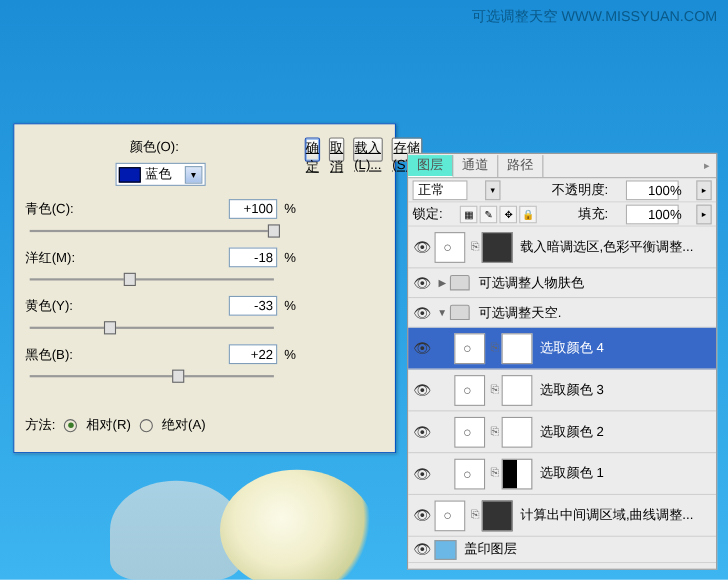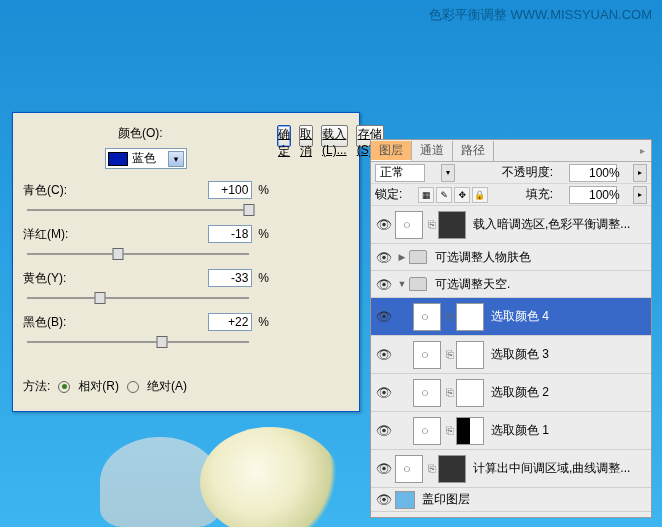--- a/index.html
+++ b/index.html
@@ -27,21 +27,21 @@
 .radio { width: 12px; height: 12px; border: 1px solid #666; border-radius: 50%; display: inline-flex; align-items: center; justify-content: center; }
 .radio.checked::after { content: ""; width: 5px; height: 5px; background: #3b7c2a; border-radius: 50%; }
 .buttons { display: flex; gap: 8px; width: 72px; text-decoration: underline; }
 .btn { height: 22px; border: 1px solid #7a7a7a; background: linear-gradient(#fdfdfd,#e4e3dd); font-size: 12px; cursor: pointer; border-radius: 2px; }
 .btn.primary { border: 1px solid #1f4fb7; box-shadow: 0 0 0 1px #87b2ee inset; }
 .preview-row { display: flex; align-items: center; gap: 4px; font-size: 12px; margin-top: 4px; }
 .checkbox { width: 13px; height: 13px; border: 1px solid #1f6b1f; background: #fff; color: #1f8b1f; text-align: center; font-size: 11px; line-height: 11px; }
 .panel { position: absolute; top: 139px; left: 370px; width: 282px; height: 379px; background: #ececec; border: 1px solid #9a9a9a; font-size: 12px; }
 .panel-tabs { display: flex; align-items: center; border-bottom: 1px solid #b0b0b0; background: #ececec; height: 22px; }
 .tab { padding: 2px 8px; border-right: 1px solid #b0b0b0; color: #555; height: 20px; display: flex; align-items: center; }
-.tab.active { background: #fdba74; border-bottom: 1px solid #fff; margin-bottom: -1px; }
+.tab.active { background: #5eead4; border-bottom: 1px solid #fff; margin-bottom: -1px; }
 .tabs-close { margin-left: auto; margin-right: 6px; color: #888; font-size: 10px; }
 .panel-row { display: flex; align-items: center; height: 22px; padding: 0 4px; border-bottom: 1px solid #d6d6d6; gap: 16px; }
 .mini-select { border: 1px solid #b0b0b0; background: #fff; height: 18px; padding: 0 4px; display: flex; align-items: center; min-width: 50px; }
 .mini-input { border: 1px solid #b0b0b0; background: #fff; height: 18px; width: 48px; padding: 0 19px; display: flex; align-items: center; }
 .mini-arrow { width: 14px; height: 18px; border: 1px solid #b0b0b0; background: #e4e4e4; text-align: center; font-size: 8px; line-height: 16px; }
 .lock-icons { display: flex; gap: 2px; }
 .lk { width: 16px; height: 16px; border: 1px solid #c0c0c0; background: #f4f4f4; font-size: 9px; text-align: center; line-height: 14px; }
 .layer-list { overflow: hidden; }
 .layer { display: flex; align-items: center; height: 38px; border-bottom: 1px solid #d0d0d0; padding: 0 2px; }
 .layer.group { height: 27px; }
@@ -57,21 +57,21 @@
 .link { font-size: 10px; color: #666; margin: 0 2px; }
 .layer.sel { background: #3969c8; color: #fff; }
 .layer-name { margin-left: 4px; white-space: nowrap; overflow: hidden; }
 .photo { position: absolute; bottom: 0; left: 40px; width: 300px; height: 120px; }
 .bouquet { position: absolute; bottom: -10px; left: 160px; width: 140px; height: 110px; background: radial-gradient(circle at 40% 40%, #fbfae8 0%, #f0edc9 40%, #cfd29a 70%, transparent 75%); border-radius: 50%; }
 .person { position: absolute; bottom: 0; left: 60px; width: 120px; height: 90px; background: linear-gradient(#f3e8e0,#e6d8cc); border-radius: 50% 50% 20% 20%; opacity: .6; }
 </style>
 </head>
 <body>
 
-<div class="watermark">色彩平衡调整  WWW.MISSYUAN.COM</div>
+<div class="watermark">可选调整天空  WWW.MISSYUAN.COM</div>
 
 <div class="photo">
   <div class="person"></div>
   <div class="bouquet"></div>
 </div>
 
 <div class="dialog">
   <div class="dialog-body">
     <div class="controls">
       <div class="color-row">

